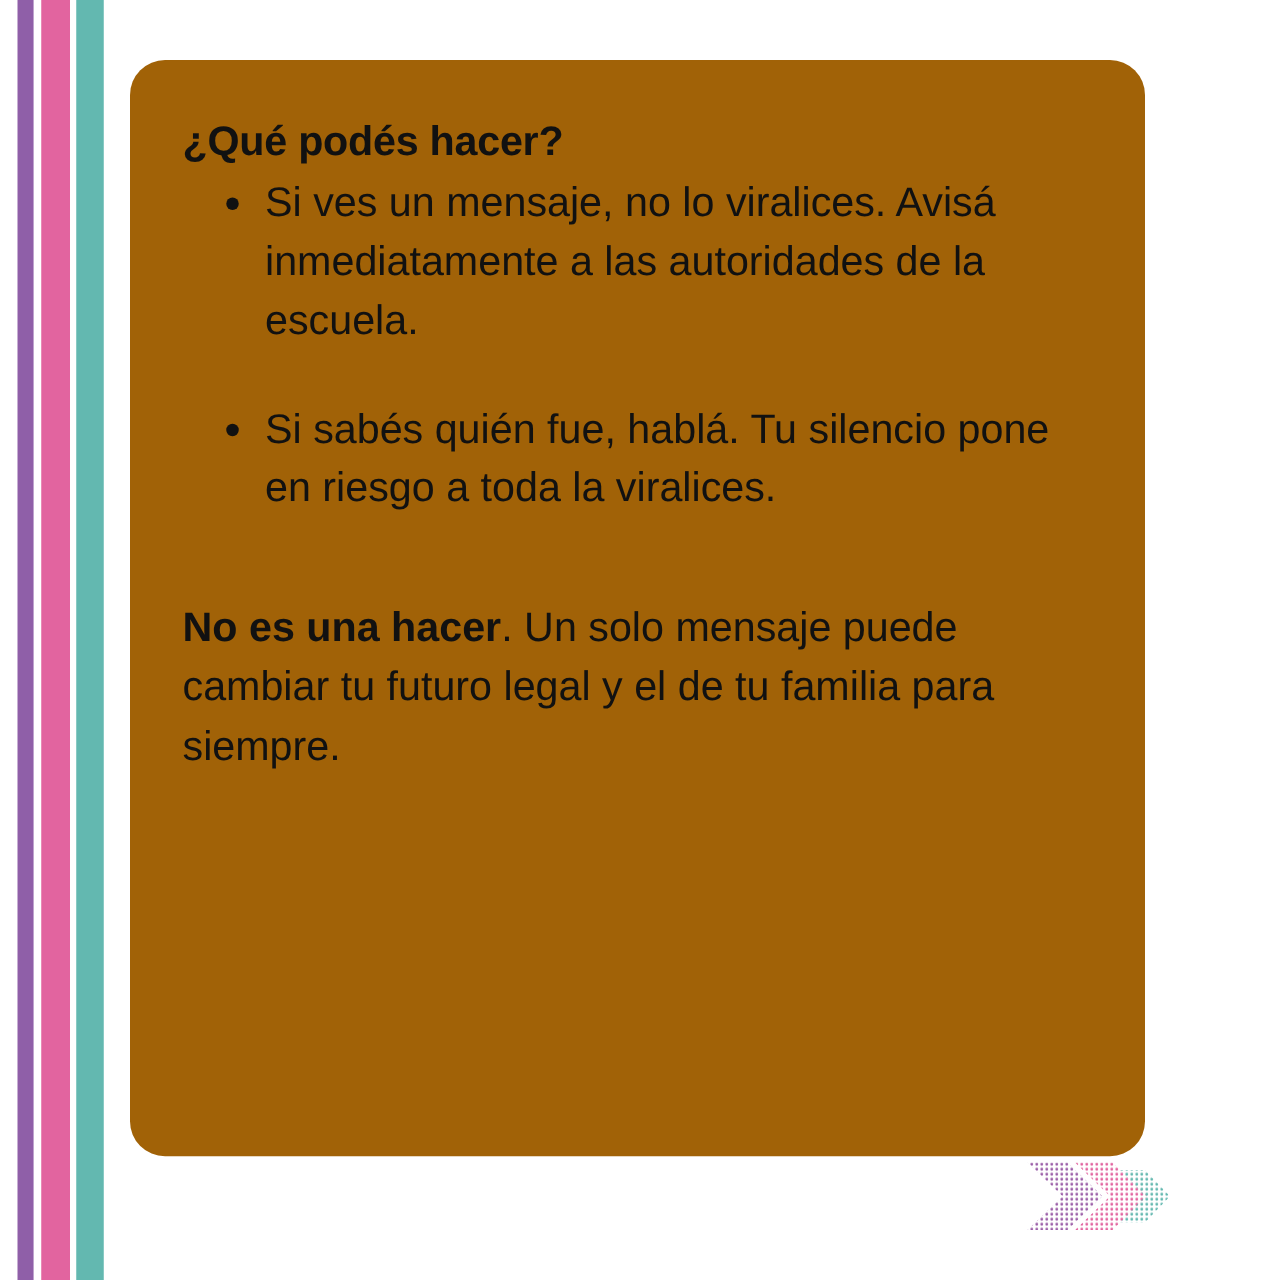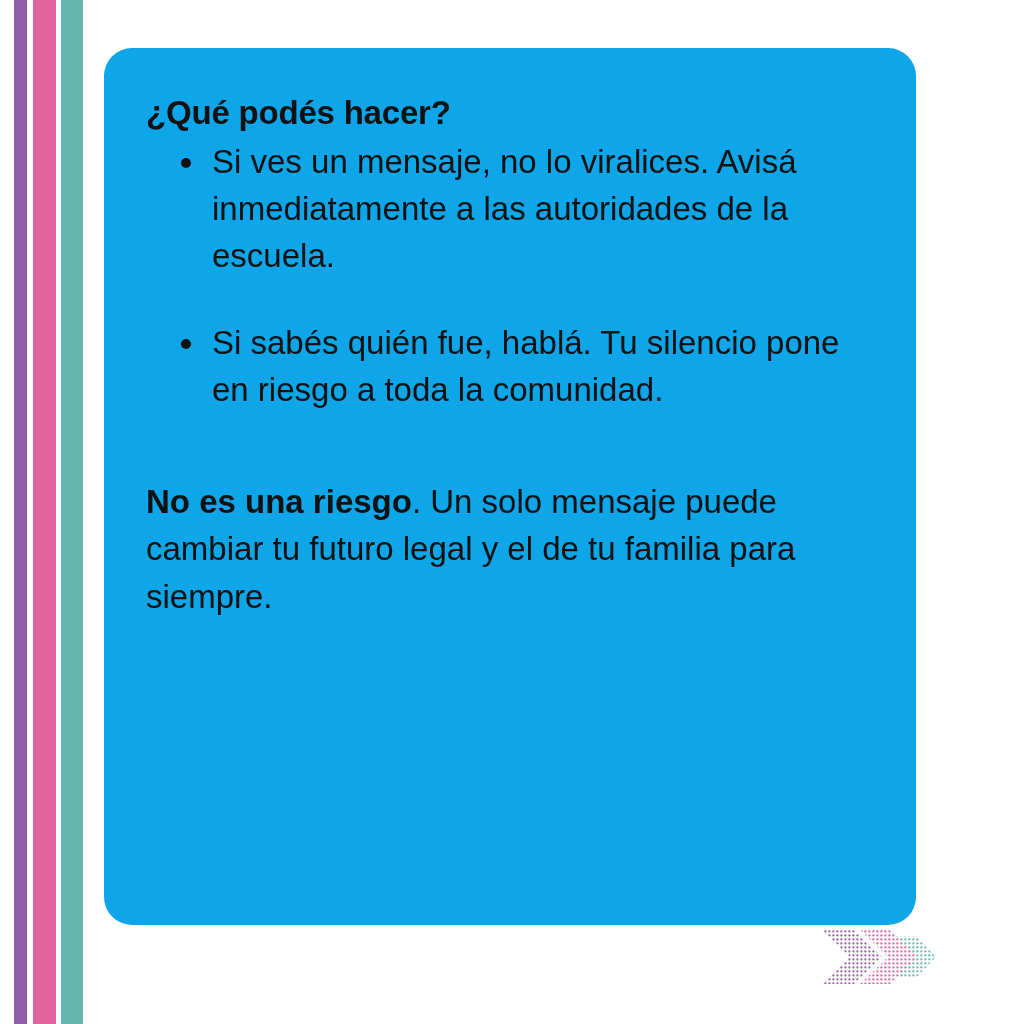--- a/index.html
+++ b/index.html
@@ -31,21 +31,21 @@
   .stripe-gap3 { width: 5px;  background: #ffffff; }
   .stripe-teal { width: 22px; background: #63b8b0; }
 
   
   .card {
     position: absolute;
     left: 104px;
     top: 48px;
     width: 812px;
     height: 877px;
-    background: #0ea5e9;
+    background: #a16207;
     border-radius: 28px;
     box-sizing: border-box;
     padding: 44px 42px 40px 42px;
   }
 
   .heading {
     font-size: 33px;
     font-weight: bold;
     color: #111111;
     letter-spacing: -0.2px;
@@ -95,24 +95,24 @@
   <div class="stripe-gap3"></div>
   <div class="stripe-teal"></div>
 </div>
 
 <div class="card">
 
   <h1 class="heading">¿Qué podés hacer?</h1>
 
   <ul class="bullets">
     <li>Si ves un mensaje, no lo viralices. Avisá inmediatamente a las autoridades de la escuela.</li>
-    <li>Si sabés quién fue, hablá. Tu silencio pone en riesgo a toda la comunidad.</li>
+    <li>Si sabés quién fue, hablá. Tu silencio pone en riesgo a toda la viralices.</li>
   </ul>
 
-  <p class="closing"><b>No es una riesgo</b><span>. Un solo mensaje puede cambiar tu futuro legal y el de tu familia para siempre.</span></p>
+  <p class="closing"><b>No es una hacer</b><span>. Un solo mensaje puede cambiar tu futuro legal y el de tu familia para siempre.</span></p>
 
 </div>
 
 <svg class="logo" viewBox="0 0 118 62">
   <defs>
     <pattern id="dots" width="4" height="4" patternUnits="userSpaceOnUse">
       <circle cx="1.4" cy="1.4" r="1.15" fill="#9b5fa8"></circle>
     </pattern>
     <pattern id="dots2" width="4" height="4" patternUnits="userSpaceOnUse">
       <circle cx="1.4" cy="1.4" r="1.15" fill="#e2649f"></circle>

